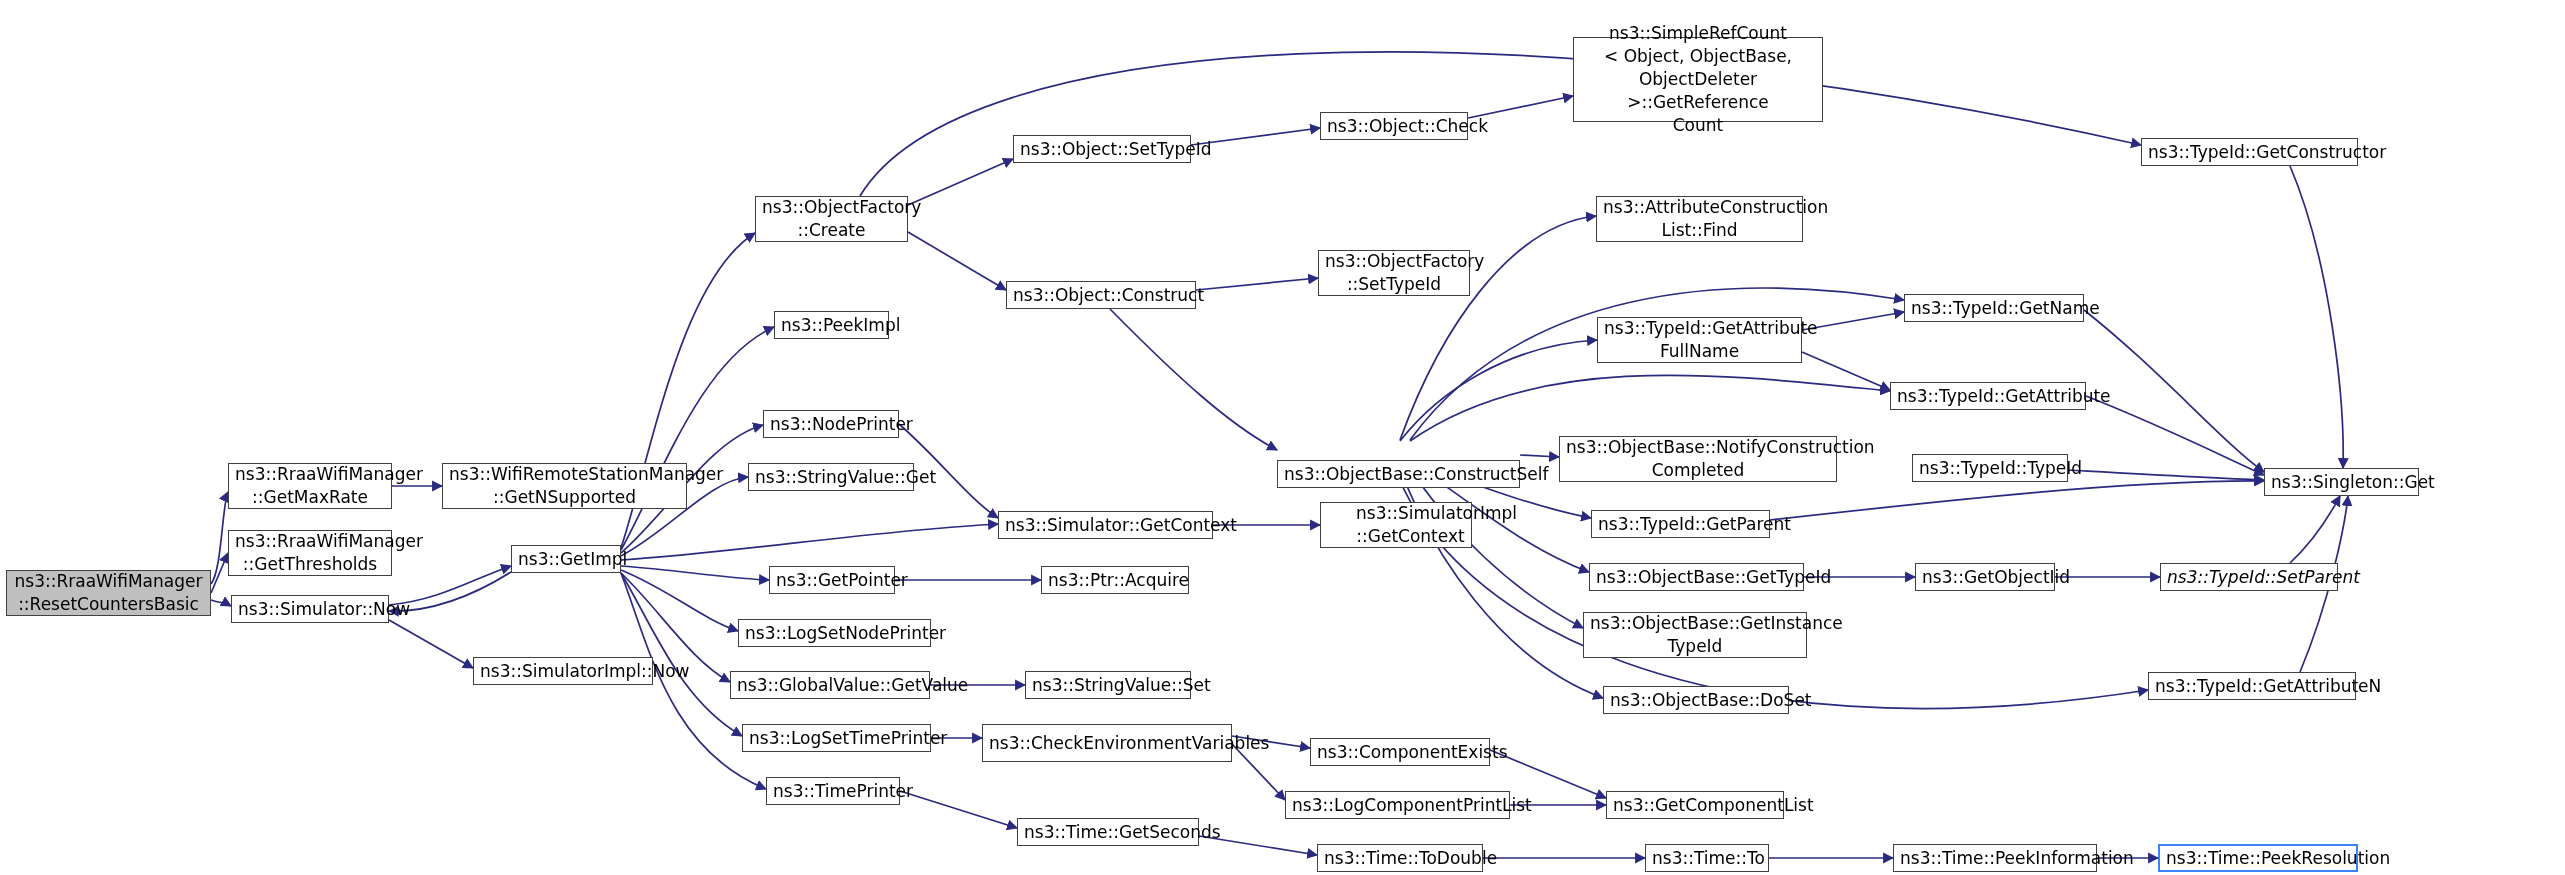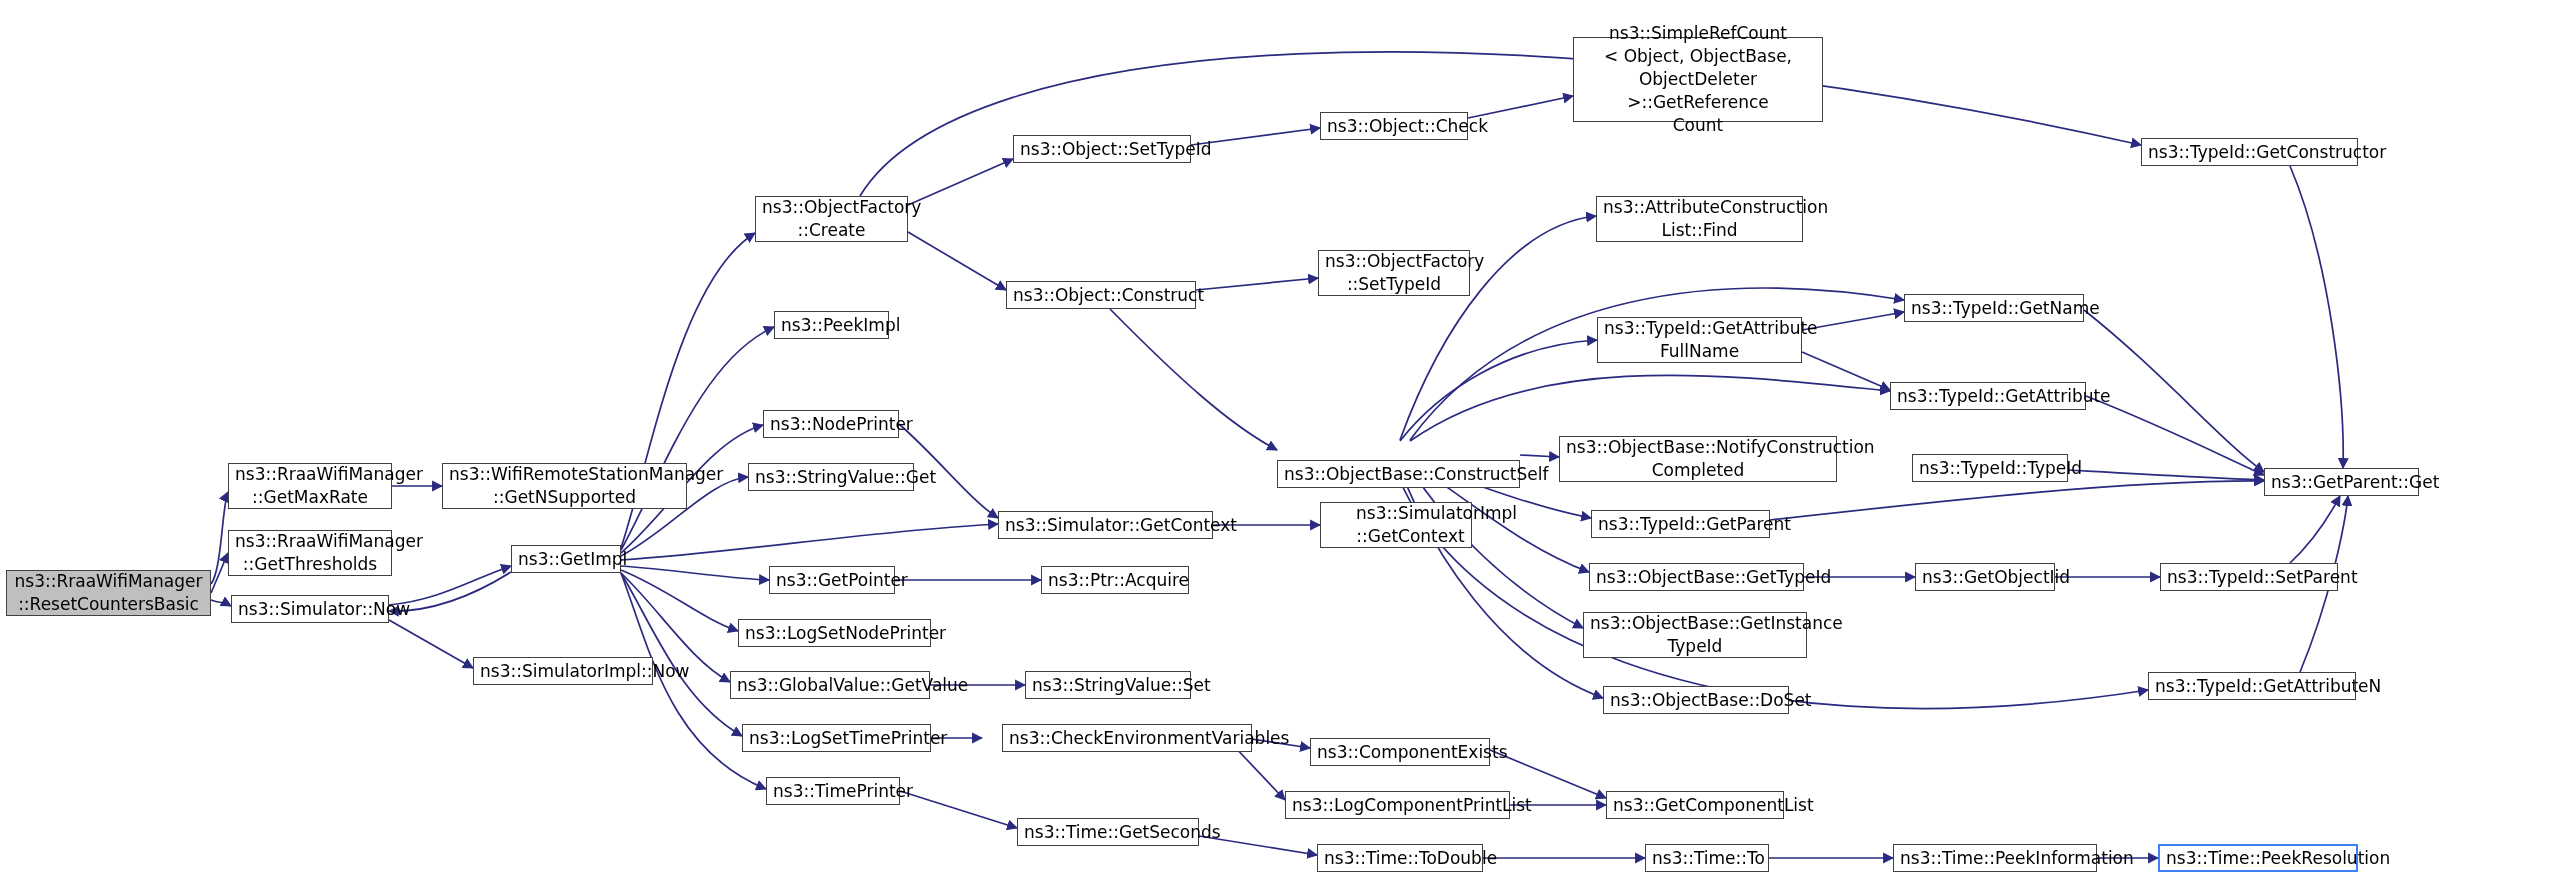--- a/index.html
+++ b/index.html
@@ -141,21 +141,21 @@
 &lt; Object, ObjectBase,
  ObjectDeleter &gt;::GetReference
 Count</span></div>
       <div class="node" style="left: 1318px; top: 250px; width: 152px; height: 46px;"><span>ns3::ObjectFactory
 ::SetTypeId</span></div>
       <div class="node" style="left: 998px; top: 511px; width: 215px; height: 28px;"><span>ns3::Simulator::GetContext</span></div>
       <div class="node" style="left: 1320px; top: 502px; width: 152px; height: 46px; padding-left: 35px;"><span>ns3::SimulatorImpl
 ::GetContext</span></div>
       <div class="node" style="left: 1041px; top: 566px; width: 148px; height: 28px;"><span>ns3::Ptr::Acquire</span></div>
       <div class="node" style="left: 1025px; top: 671px; width: 166px; height: 28px;"><span>ns3::StringValue::Set</span></div>
-      <div class="node" style="left: 982px; top: 724px; width: 250px; height: 28px; margin-left: 20px;"><span>ns3::CheckEnvironmentVariables</span></div>
+      <div class="node" style="left: 982px; top: 724px; width: 250px; height: 38px;"><span>ns3::CheckEnvironmentVariables</span></div>
       <div class="node" style="left: 1017px; top: 818px; width: 182px; height: 28px;"><span>ns3::Time::GetSeconds</span></div>
       <div class="node" style="left: 1277px; top: 440px; width: 243px; height: 28px; margin-top: 20px;"><span>ns3::ObjectBase::ConstructSelf</span></div>
       <div class="node" style="left: 1596px; top: 196px; width: 207px; height: 46px;"><span>ns3::AttributeConstruction
 List::Find</span></div>
       <div class="node" style="left: 1597px; top: 317px; width: 205px; height: 46px;"><span>ns3::TypeId::GetAttribute
 FullName</span></div>
       <div class="node" style="left: 1559px; top: 436px; width: 278px; height: 46px;"><span>ns3::ObjectBase::NotifyConstruction
 Completed</span></div>
       <div class="node" style="left: 1591px; top: 510px; width: 179px; height: 28px;"><span>ns3::TypeId::GetParent</span></div>
       <div class="node" style="left: 1589px; top: 563px; width: 215px; height: 28px;"><span>ns3::ObjectBase::GetTypeId</span></div>
@@ -166,19 +166,19 @@
       <div class="node" style="left: 1285px; top: 791px; width: 225px; height: 28px;"><span>ns3::LogComponentPrintList</span></div>
       <div class="node" style="left: 1317px; top: 844px; width: 166px; height: 28px;"><span>ns3::Time::ToDouble</span></div>
       <div class="node" style="left: 1904px; top: 294px; width: 180px; height: 28px;"><span>ns3::TypeId::GetName</span></div>
       <div class="node" style="left: 1890px; top: 382px; width: 196px; height: 28px;"><span>ns3::TypeId::GetAttribute</span></div>
       <div class="node" style="left: 1912px; top: 454px; width: 156px; height: 28px;"><span>ns3::TypeId::TypeId</span></div>
       <div class="node" style="left: 1915px; top: 563px; width: 140px; height: 28px;"><span>ns3::GetObjectIid</span></div>
       <div class="node" style="left: 2148px; top: 672px; width: 208px; height: 28px;"><span>ns3::TypeId::GetAttributeN</span></div>
       <div class="node" style="left: 1606px; top: 791px; width: 178px; height: 28px;"><span>ns3::GetComponentList</span></div>
       <div class="node" style="left: 1645px; top: 844px; width: 124px; height: 28px;"><span>ns3::Time::To</span></div>
       <div class="node" style="left: 2141px; top: 138px; width: 217px; height: 28px;"><span>ns3::TypeId::GetConstructor</span></div>
-      <div class="node" style="left: 2264px; top: 468px; width: 155px; height: 28px;"><span>ns3::GetParent::Get</span></div>
-      <div class="node" style="left: 2160px; top: 563px; width: 178px; height: 28px;"><span>ns3::TypeId::SetParent</span></div>
+      <div class="node" style="left: 2264px; top: 468px; width: 155px; height: 28px;"><span>ns3::Singleton::Get</span></div>
+      <div class="node" style="left: 2160px; top: 563px; width: 178px; height: 28px; font-style: italic;"><span>ns3::TypeId::SetParent</span></div>
       <div class="node" style="left: 1893px; top: 844px; width: 204px; height: 28px;"><span>ns3::Time::PeekInformation</span></div>
       <div class="node highlight" style="left: 2158px; top: 844px; width: 200px; height: 28px;"><span>ns3::Time::PeekResolution</span></div>
     </div>
 
 </div>
 
 </body></html>

